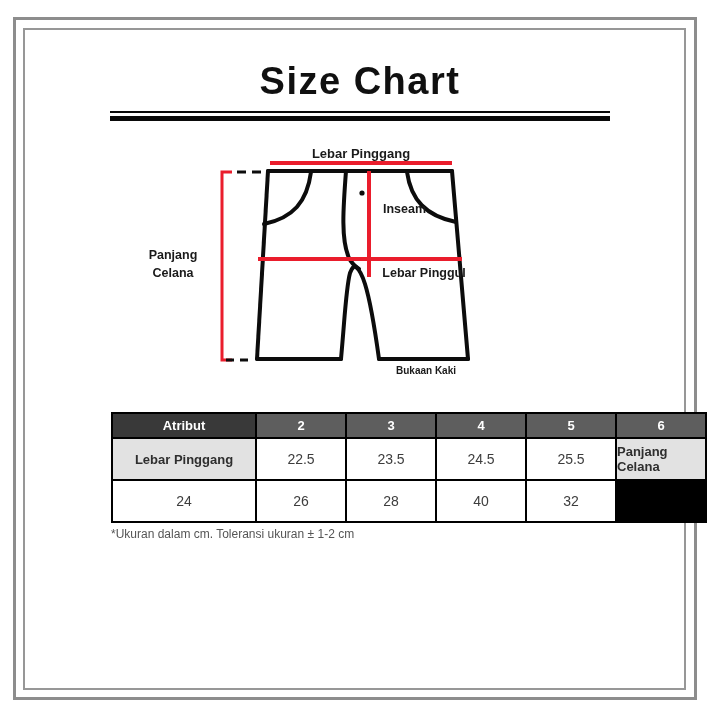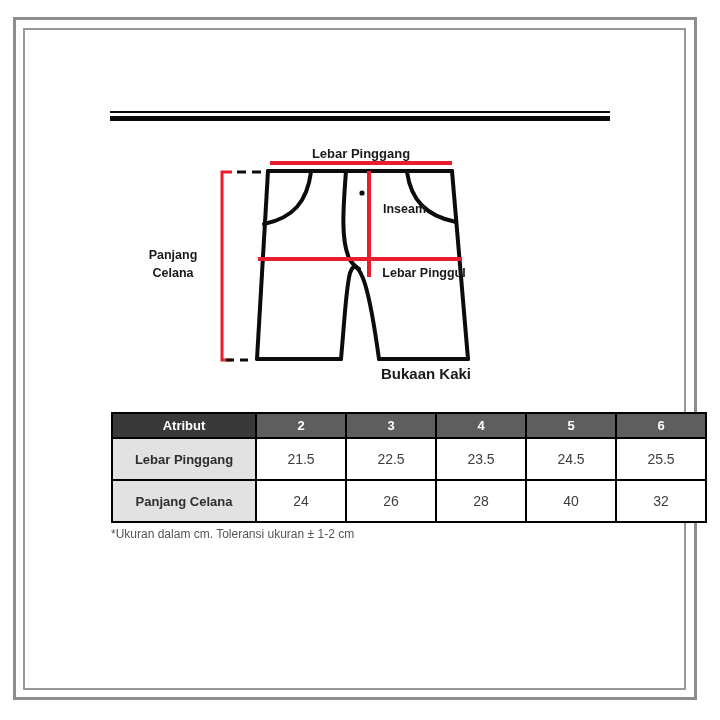--- a/index.html
+++ b/index.html
@@ -28,21 +28,21 @@
   
   .diagram-svg { position:absolute; left:195px; top:145px; }
   .outline { stroke:#0c0c0c; stroke-width:4; fill:none; stroke-linecap:round; stroke-linejoin:round; }
   .measure { stroke:var(--measure-color,#EA1D2C); fill:none; }
   .dashes  { stroke:#0c0c0c; fill:none; }
   .dlabel { position:absolute; font-weight:bold; color:#1a1a1a; white-space:nowrap; }
   .lbl-waist  { left:361px; top:146px; transform:translateX(-50%); font-size:13px; }
   .lbl-length { left:173px; top:246px; transform:translateX(-50%); font-size:12.5px; text-align:center; line-height:18px; }
   .lbl-inseam { left:383px; top:202px; font-size:12.5px; }
   .lbl-hip    { left:424px; top:266px; transform:translateX(-50%); font-size:12.5px; }
-  .lbl-leg    { left:426px; top:365px; transform:translateX(-50%); font-size:15px; }
+  .lbl-leg    { left:426px; top:365px; transform:translateX(-50%); font-size:10px; }
 
   
   .size-table {
     position:absolute; left:111px; top:412px; width:596px;
     display:grid; grid-template-columns:142px repeat(5,1fr);
     grid-template-rows:23px 40px 40px; grid-gap:2px;
     background:#000; border:2px solid #000; box-sizing:border-box;
   }
   .cell { display:flex; align-items:center; justify-content:center; }
   .hdr   { background:var(--hdr-gray,#5E5E5E); color:#fff; font-weight:bold; font-size:13px; }
@@ -52,20 +52,21 @@
 
   .footnote { position:absolute; left:111px; top:527px; font-size:12px; color:#555; }
 </style>
 </head>
 <body>
 
 <div class="page">
   <div class="frame-outer"></div>
   <div class="frame-inner"></div>
 
+  <div class="title">Size Chart</div>
   <div class="rule rule-thin"></div>
   <div class="rule rule-thick"></div>
 
   <svg class="diagram-svg" width="290" height="245" viewBox="195 145 290 245">
 
     <path class="outline" d="M268 171 L452 171"></path>
     <path class="outline" d="M268 171 L257 359"></path>
     <path class="outline" d="M257 359 L341 359"></path>
     <path class="outline" d="M341 359 C345 315 346 288 350 273 Q353 265 356 267 Q361 271 365 284 C370 300 375 330 379 359"></path>
     <path class="outline" d="M379 359 L468 359"></path>
@@ -95,21 +96,20 @@
 
   <div class="size-table">
     <div class="cell hdr hdr-first">Atribut</div>
     <div class="cell hdr">2</div>
     <div class="cell hdr">3</div>
     <div class="cell hdr">4</div>
     <div class="cell hdr">5</div>
     <div class="cell hdr">6</div>
 
     <div class="cell rowlabel">Lebar Pinggang</div>
-    <div class="cell val">21.5</div>
     <div class="cell val">22.5</div>
     <div class="cell val">23.5</div>
     <div class="cell val">24.5</div>
     <div class="cell val">25.5</div>
 
     <div class="cell rowlabel">Panjang Celana</div>
     <div class="cell val">24</div>
     <div class="cell val">26</div>
     <div class="cell val">28</div>
     <div class="cell val">40</div>

